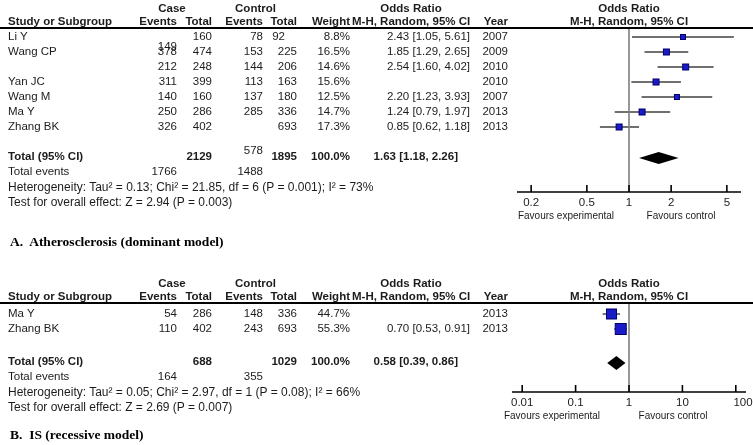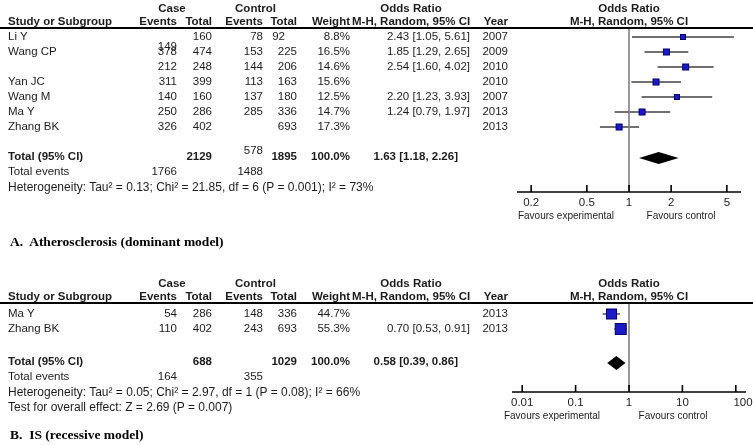--- a/index.html
+++ b/index.html
@@ -33,20 +33,21 @@
   <div class="cell bold r" style="left:179px;top:15px;width:33px">Total</div>
   <div class="cell bold r" style="left:214px;top:15px;width:49px">Events</div>
   <div class="cell bold r" style="left:265px;top:15px;width:32px">Total</div>
   <div class="cell bold r" style="left:299px;top:15px;width:51px">Weight</div>
   <div class="cell bold r" style="left:352px;top:15px;width:118px">M-H, Random, 95% CI</div>
   <div class="cell bold r" style="left:477px;top:15px;width:31px">Year</div>
   <div class="cell bold ctr" style="left:540px;top:15px;width:178px">M-H, Random, 95% CI</div>
   <div class="rule" style="top:27px"></div>
 
   <div class="meta" style="left:8px;top:181px">Heterogeneity: Tau² = 0.13; Chi² = 21.85, df = 6 (P = 0.001); I² = 73%</div>
+  <div class="meta" style="left:8px;top:196px">Test for overall effect: Z = 2.94 (P = 0.003)</div>
   <div class="fav" style="left:566px;top:210px">Favours experimental</div>
   <div class="fav" style="left:681px;top:210px">Favours control</div>
   <div class="section" style="left:10px;top:234px">A.&nbsp; Atherosclerosis (dominant model)</div>
 
   <div class="cell bold ctr" style="left:132px;top:277px;width:80px">Case</div>
   <div class="cell bold ctr" style="left:214px;top:277px;width:83px">Control</div>
   <div class="cell bold ctr" style="left:352px;top:277px;width:118px">Odds Ratio</div>
   <div class="cell bold ctr" style="left:540px;top:277px;width:178px">Odds Ratio</div>
 
   <div class="cell bold" style="left:8px;top:290px;width:122px">Study or Subgroup</div>
@@ -147,20 +148,21 @@
     <div class="cell r" style="left: 265px; top: 105px; width: 32px;">336</div>
     <div class="cell r" style="left: 299px; top: 105px; width: 51px;">14.7%</div>
     <div class="cell r" style="left: 352px; top: 105px; width: 118px;">1.24 [0.79, 1.97]</div>
     <div class="cell r" style="left: 477px; top: 105px; width: 31px;">2013</div>
     <div class="cell" style="left: 8px; top: 120px; width: 122px;">Zhang BK</div>
     <div class="cell r" style="left: 132px; top: 120px; width: 45px;">326</div>
     <div class="cell r" style="left: 179px; top: 120px; width: 33px;">402</div>
     <div class="cell r" style="left: 214px; top: 120px; width: 49px; margin-top: 24px;">578</div>
     <div class="cell r" style="left: 265px; top: 120px; width: 32px;">693</div>
     <div class="cell r" style="left: 299px; top: 120px; width: 51px;">17.3%</div>
+    <div class="cell r" style="left: 352px; top: 120px; width: 118px;">0.85 [0.62, 1.18]</div>
     <div class="cell r" style="left: 477px; top: 120px; width: 31px;">2013</div>
     <div class="cell bold" style="left: 8px; top: 150px; width: 122px;">Total (95% CI)</div>
     <div class="cell r bold" style="left: 179px; top: 150px; width: 33px;">2129</div>
     <div class="cell r bold" style="left: 265px; top: 150px; width: 32px;">1895</div>
     <div class="cell r bold" style="left: 299px; top: 150px; width: 51px;">100.0%</div>
     <div class="cell r bold" style="left: 340px; top: 150px; width: 118px;">1.63 [1.18, 2.26]</div>
     <div class="cell" style="left: 8px; top: 165px; width: 122px;">Total events</div>
     <div class="cell r" style="left: 132px; top: 165px; width: 45px;">1766</div>
     <div class="cell r" style="left: 214px; top: 165px; width: 49px;">1488</div>
     <div class="tick-label" style="left: 531.144px; top: 196px;">0.2</div>

